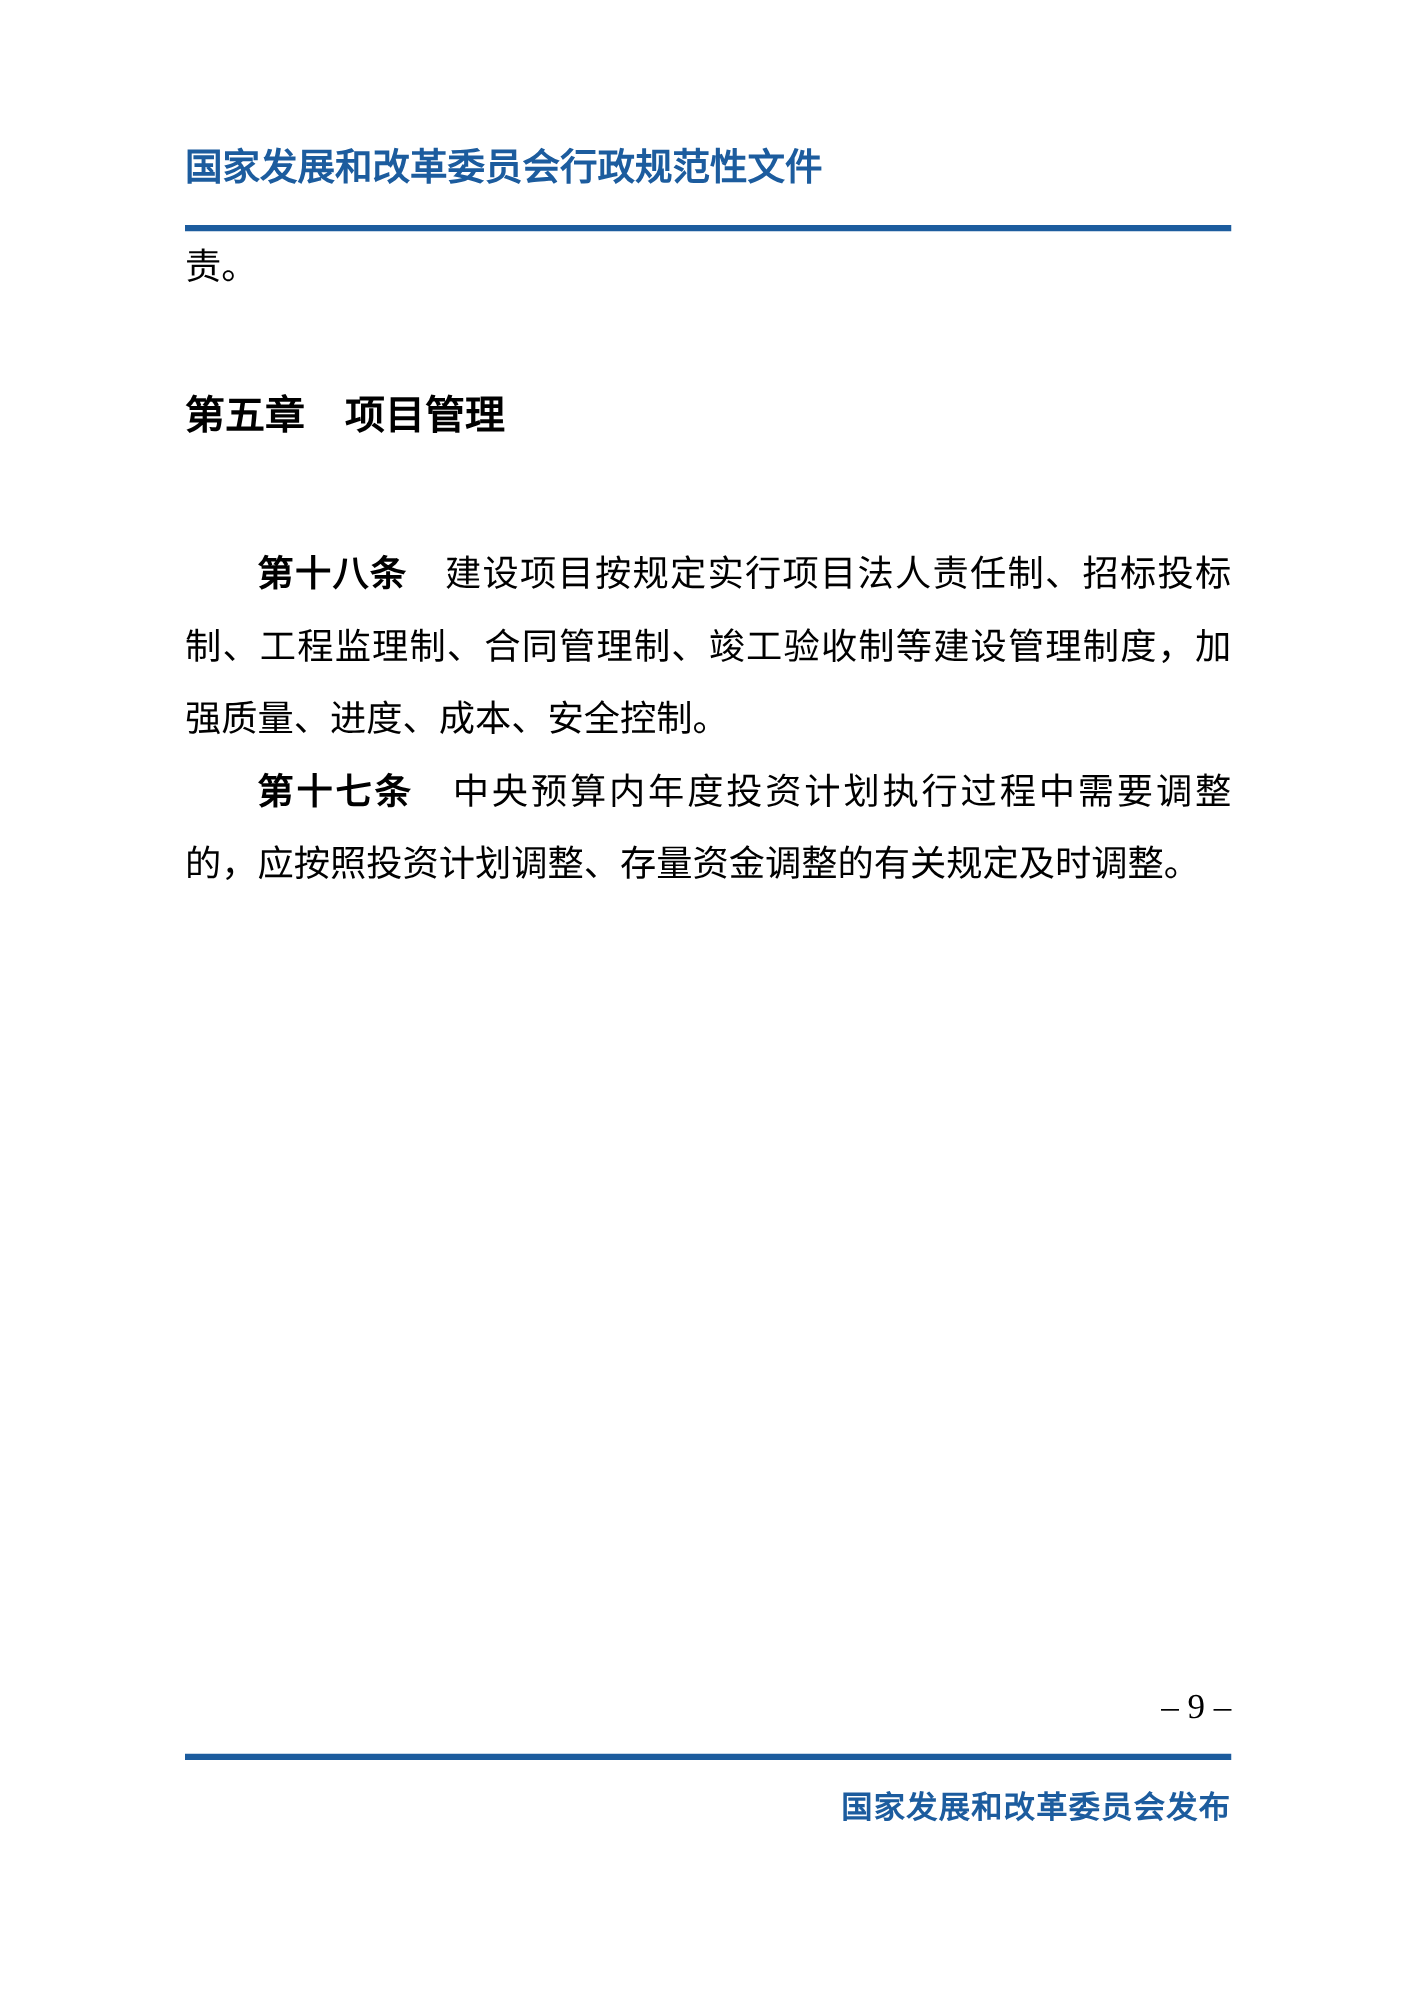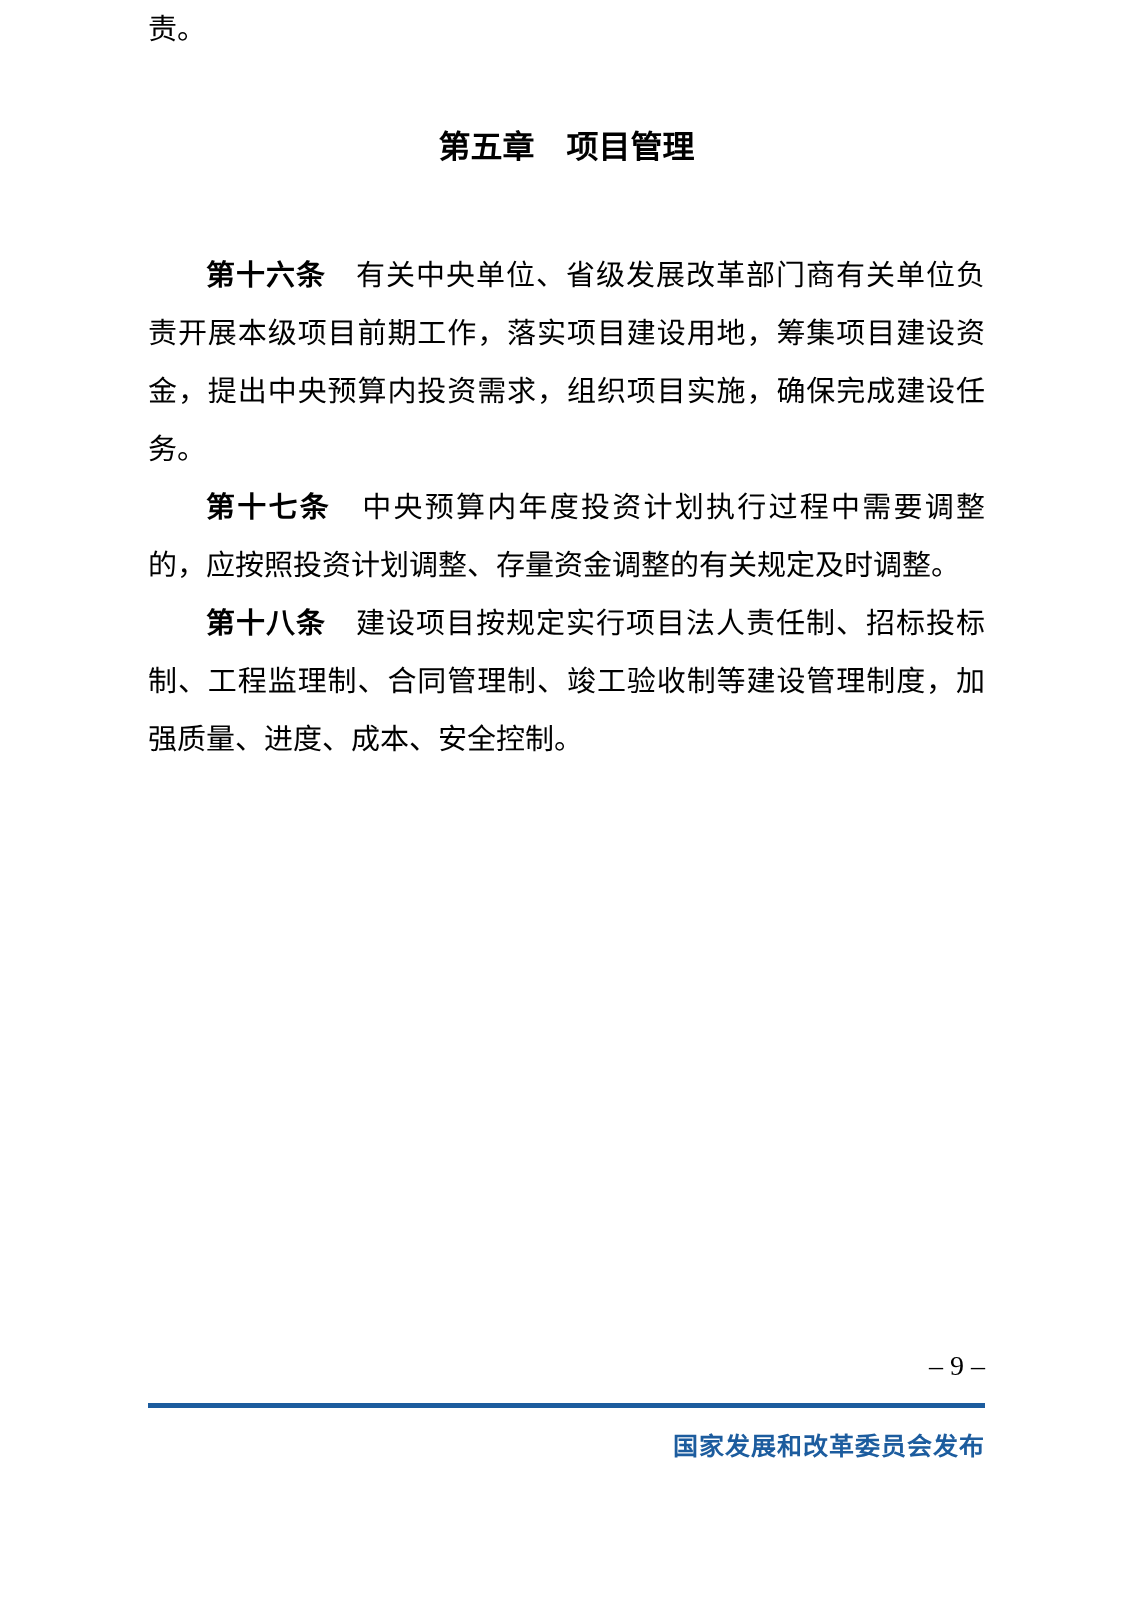--- a/index.html
+++ b/index.html
@@ -38,21 +38,20 @@
     margin-top: 22px;
   }
   
   .continuation {
     margin: 0;
     font-size: 29px;
     line-height: 58px;
   }
   .chapter-heading {
     margin: 60px 0 0 0;
-    text-align: center;
     font-family: "Liberation Sans", sans-serif;
     font-weight: bold;
     font-size: 32px;
     line-height: 58px;
     color: var(--ink);
   }
   .articles {
     margin-top: 70px;
   }
   .article {
@@ -94,30 +93,33 @@
     line-height: 44px;
     color: var(--accent);
     letter-spacing: 1px;
   }
 </style>
 </head>
 <body>
 
 <div class="page">
 
+  <header class="content">
+    <h1 class="header-title">国家发展和改革委员会行政规范性文件</h1>
+    <div class="header-rule"></div>
+  </header>
 
   <main class="content">
     <p class="continuation">责。</p>
 
     <h2 class="chapter-heading">第五章　项目管理</h2>
 
     <div class="articles" id="articles">
-        <p class="article"><span class="article-label">第十六条</span>　有关中央单位、省级发展改革部门商有关单位负责开展本级项目前期工作，落实项目建设用地，筹集项目建设资金，提出中央预算内投资需求，组织项目实施，确保完成建设任务。</p>
+        <p class="article"><span class="article-label">第十八条</span>　建设项目按规定实行项目法人责任制、招标投标制、工程监理制、合同管理制、竣工验收制等建设管理制度，加强质量、进度、成本、安全控制。</p>
         <p class="article"><span class="article-label">第十七条</span>　中央预算内年度投资计划执行过程中需要调整的，应按照投资计划调整、存量资金调整的有关规定及时调整。</p>
-        <p class="article"><span class="article-label">第十八条</span>　建设项目按规定实行项目法人责任制、招标投标制、工程监理制、合同管理制、竣工验收制等建设管理制度，加强质量、进度、成本、安全控制。</p>
       </div>
   </main>
 
   <footer>
     <div class="page-number">– 9 –</div>
     <div class="footer-rule"></div>
     <div class="publisher">国家发展和改革委员会发布</div>
   </footer>
 
 </div>

